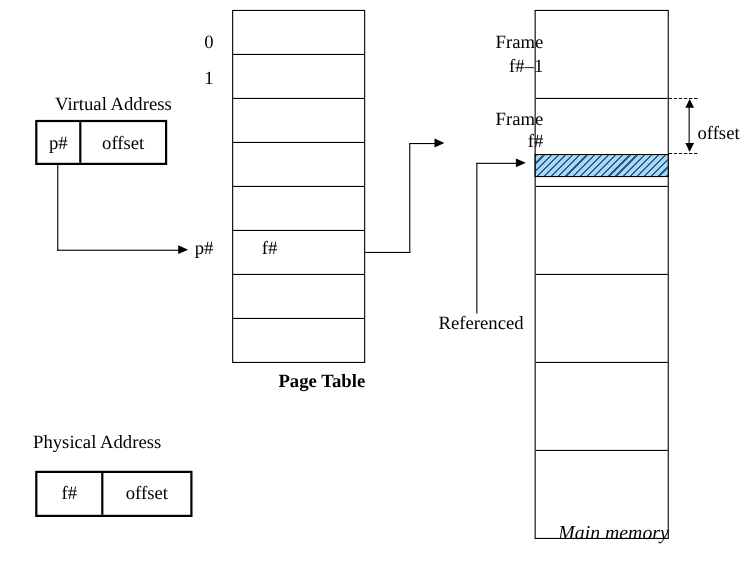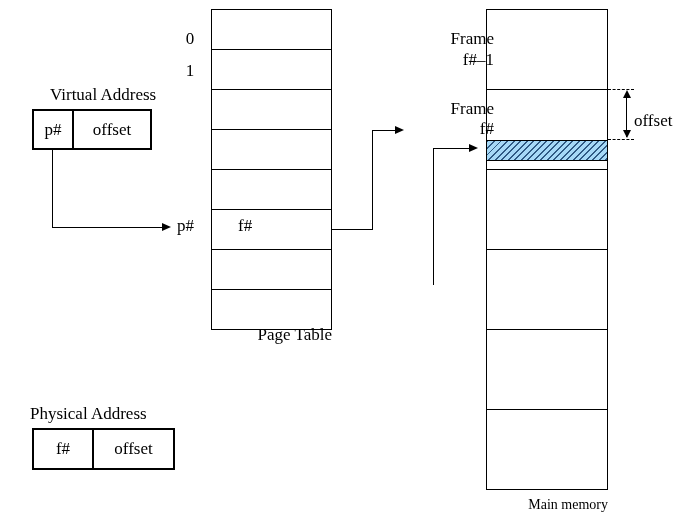--- a/index.html
+++ b/index.html
@@ -20,21 +20,21 @@
     position: absolute;
     font-size: 17px;
     line-height: 20px;
     white-space: nowrap;
     color: var(--line, #000);
   }
   .center { text-align: right; }
 
   
   .va-title { left: 12px; top: 85px; margin-left: 38px; }
-  .pa-title { left: 30px; top: 392px; margin-top: 12px; }
+  .pa-title { left: 30px; top: 392px; }
 
   .addr-box {
     position: absolute;
     border: 2px solid var(--line, #000);
     display: flex;
     box-sizing: border-box;
   }
   .va-box { left: 32px; top: 109px; width: 120px; height: 41px; }
   .pa-box { left: 32px; top: 428px; width: 143px; height: 42px; }
   .addr-cell {
@@ -58,21 +58,21 @@
     box-sizing: border-box;
     display: flex;
     flex-direction: column;
   }
   .pt-row { flex: 1; border-bottom: 1px solid var(--line, #000); }
   .pt-row:last-child { border-bottom: none; }
   .pt-idx0 { left: 183px; top: 29px; width: 14px; text-align: center; }
   .pt-idx1 { left: 183px; top: 61px; width: 14px; text-align: center; }
   .pt-pnum { left: 177px; top: 216px; }
   .pt-entry { left: 238px; top: 216px; }
-  .pt-caption { left: 211px; top: 325px; width: 121px; }
+  .pt-caption { left: 211px; top: 337px; width: 121px; font-weight: bold; }
 
   
   .mm {
     position: absolute;
     left: 486px; top: 9px;
     width: 122px; height: 481px;
     border: 1px solid var(--line, #000);
     box-sizing: border-box;
     display: flex;
     flex-direction: column;
@@ -86,21 +86,21 @@
     box-sizing: border-box;
     border: 1px solid var(--line, #000);
     background: repeating-linear-gradient(
       135deg,
       var(--hatch-line, #2f5a84) 0px,
       var(--hatch-line, #2f5a84) 1.4px,
       var(--hatch-fill, #a6d9f7) 1.4px,
       var(--hatch-fill, #a6d9f7) 4.6px
     );
   }
-  .mm-caption { left: 486px; top: 495px; width: 122px; font-size: 14px; }
+  .mm-caption { left: 486px; top: 474px; width: 122px; font-size: 18px; font-style: italic; }
 
   .frame-prev-lbl { left: 404px; top: 28px; width: 90px; line-height: 21px; }
   .frame-lbl { left: 404px; top: 99px; width: 90px; line-height: 20px; }
   .ref-lbl { left: 370px; top: 286px; width: 106px; line-height: 16px; }
   .offset-lbl { left: 634px; top: 111px; }
 
   
   .ln { position: absolute; background: var(--line, #000); }
   .dash {
     position: absolute;
@@ -200,20 +200,21 @@
   </div>
   <div class="lbl center frame-lbl">
     <div>Frame</div>
     <div>f#</div>
   </div>
 
   <div class="ln ref-arrow-v"></div>
   <div class="ln ref-arrow-h"></div>
   <div class="ah ah-right ref-arrow-head"></div>
   <div class="lbl center ref-lbl">
+    <div>Referenced</div>
   </div>
 
   <div class="dash dash-top"></div>
   <div class="dash dash-bottom"></div>
   <div class="ln offset-arrow-v"></div>
   <div class="ah ah-up offset-head-up"></div>
   <div class="ah ah-down offset-head-down"></div>
   <div class="lbl offset-lbl">offset</div>
 
   <div class="lbl pa-title">Physical Address</div>

